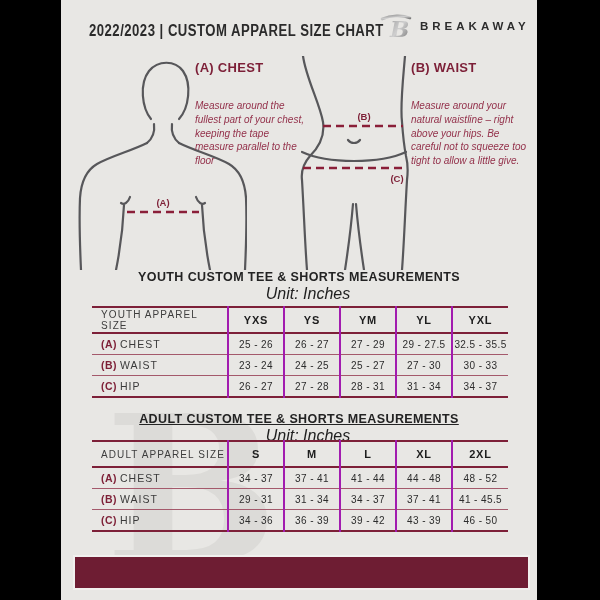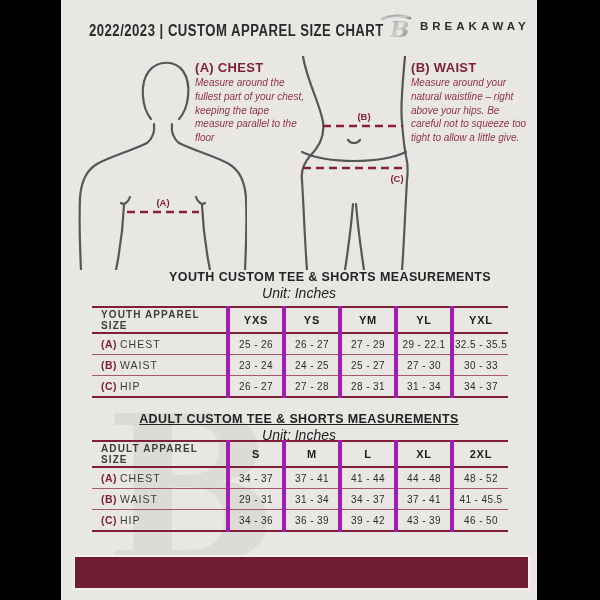--- a/index.html
+++ b/index.html
@@ -18,48 +18,48 @@
     position:absolute;left:28px;top:22px;
     font-weight:bold;font-size:16px;color:#2b2b2b;letter-spacing:.6px;
     transform:scaleX(.82);transform-origin:left top;white-space:nowrap;
   }
   .brand{position:absolute;left:318px;top:12px;display:flex;align-items:center;gap:5px;}
   .brand-name{font-weight:bold;font-size:11.5px;letter-spacing:4px;color:#2d2d2d;white-space:nowrap;}
 
   
   .instr{position:absolute;z-index:2;}
   .instr-h{font-weight:bold;font-size:13px;color:#7c1f37;letter-spacing:.3px;}
-  .instr-t{margin-top:1px;font-style:italic;font-size:10px;line-height:1.38;color:#93304a;white-space:pre-line;}
+  .instr-t{margin-top:24px;font-style:italic;font-size:10px;line-height:1.38;color:#93304a;white-space:pre-line;}
   .instr.chest{left:134px;top:60px;width:110px;}
   .instr.waist{left:350px;top:60px;width:120px;}
   .instr.hips{left:350px;top:163px;width:124px;}
 
   .fig{position:absolute;z-index:1;}
   .fig.torso{left:12px;top:56px;}
   .fig.lower{left:229px;top:56px;}
 
   
   .section-title{position:absolute;left:0;width:476px;text-align:center;
     font-weight:bold;font-size:12.5px;letter-spacing:.4px;color:#232323;z-index:2;}
   .unit{position:absolute;left:0;width:476px;text-align:center;
-    font-style:italic;font-size:14px;color:#1f1f1f;z-index:2;}
-  .yt-title{top:270px;margin-left:31px;} .yt-unit{top:285px;}
+    font-style:italic;font-size:16px;color:#1f1f1f;z-index:2;padding-left:9px;}
+  .yt-title{top:270px;} .yt-unit{top:285px;}
   .ad-title{top:412px;text-decoration:underline;} .ad-unit{top:427px;}
 
   
   .size-table{position:absolute;left:31px;width:416px;border-collapse:collapse;table-layout:fixed;z-index:2;}
   .size-table.youth{top:306px;}
   .size-table.adult{top:440px;}
-  .size-table th,.size-table td{border-left:4px solid #a21caf;padding:0;}
+  .size-table th,.size-table td{border-left:2px solid #a21caf;padding:0;}
   .size-table th:first-child,.size-table td:first-child{border-left:none;}
   .size-table thead tr{border-top:2px solid #7d2038;border-bottom:2px solid #7d2038;}
   .size-table tbody tr{border-bottom:1px solid #a4596b;}
   .size-table tbody tr:last-child{border-bottom:2px solid #7d2038;}
   .size-table th{height:24px;font-size:11px;font-weight:bold;color:#1d1d1d;letter-spacing:.8px;text-align:center;}
-  .size-table th.lbl{font-weight:bold;font-size:10px;color:#3d3d3d;letter-spacing:1.1px;text-align:left;padding-left:9px;}
+  .size-table th.lbl{font-weight:normal;font-size:10px;color:#3d3d3d;letter-spacing:1.1px;text-align:left;padding-left:9px;}
   .size-table td{height:20px;font-size:10px;color:#2c2c2c;letter-spacing:.4px;text-align:center;}
   .size-table td.lbl{text-align:left;padding-left:9px;}
   .key{color:#7d1f36;font-weight:bold;font-size:10.5px;}
   .nm{color:#3a3a3a;letter-spacing:1px;font-size:10.5px;}
 
   .watermark{position:absolute;left:44px;top:388px;z-index:0;
     font-family:"DejaVu Serif",serif;font-weight:bold;font-size:205px;line-height:1;color:#dcdbd8;}
 
   .footer-bar{position:absolute;left:12px;top:555px;width:453px;height:31px;
     background:#6e1d33;border:2px solid #f1f0ee;z-index:3;}
@@ -151,21 +151,21 @@
           <th>YL</th>
           <th>YXL</th>
         </tr>
       </thead>
       <tbody>
         <tr>
           <td class="lbl"><span class="key">(A)</span> <span class="nm">CHEST</span></td>
           <td>25 - 26</td>
           <td>26 - 27</td>
           <td>27 - 29</td>
-          <td>29 - 22.1</td>
+          <td>29 - 27.5</td>
           <td>32.5 - 35.5</td>
         </tr>
         <tr>
           <td class="lbl"><span class="key">(B)</span> <span class="nm">WAIST</span></td>
           <td>23 - 24</td>
           <td>24 - 25</td>
           <td>25 - 27</td>
           <td>27 - 30</td>
           <td>30 - 33</td>
         </tr>

